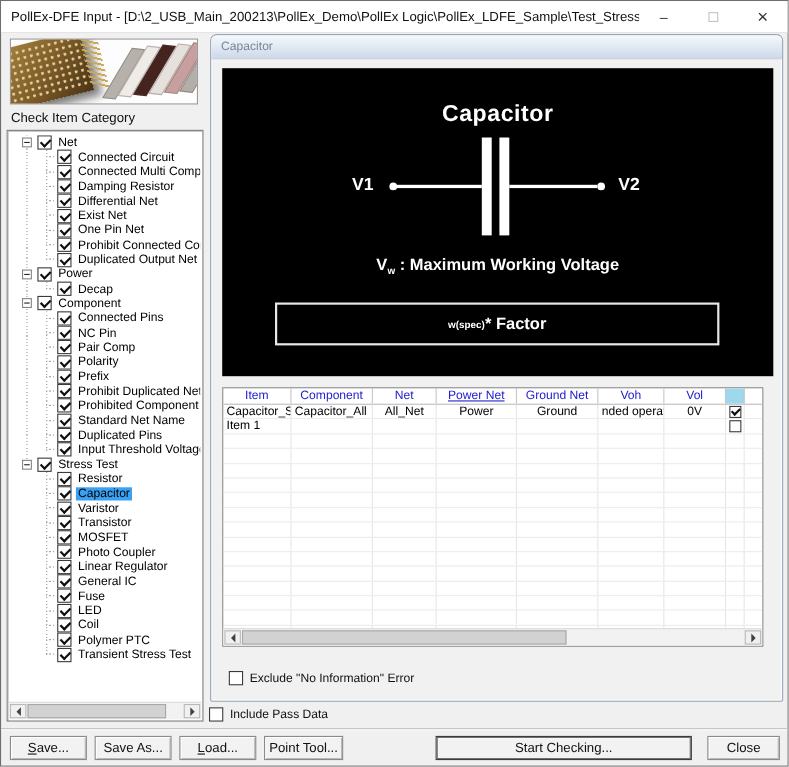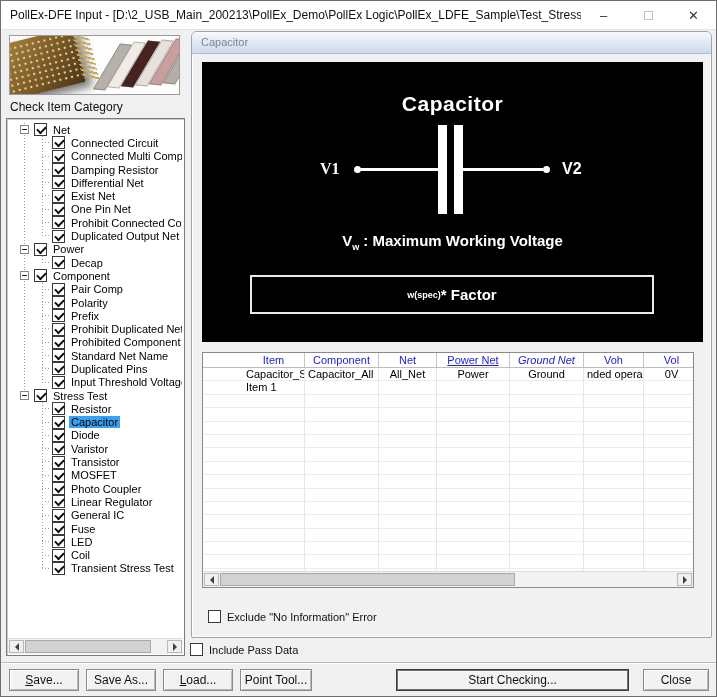--- a/index.html
+++ b/index.html
@@ -81,21 +81,21 @@
   .vlabel{position:absolute;top:98px;font-size:16px;font-weight:bold;}
   .diag-caption{position:absolute;left:0;right:0;top:170px;text-align:center;
     font-size:15px;font-weight:bold;}
   .formula-box{position:absolute;left:48px;top:213px;width:404px;height:39px;
     border:2px solid #e8e8e8;display:flex;align-items:center;justify-content:center;
     font-size:15px;font-weight:bold;white-space:nowrap;}
   sub.small{font-size:9px;}
   
   .table-wrap{position:absolute;left:10px;top:320px;width:492px;height:236px;background:#fff;
     border:1px solid #8a8a8a;overflow:hidden;}
-  .trow{display:flex;height:13.4px;border-bottom:1px solid #ececec;padding-left:40px;}
+  .trow{display:flex;height:13.4px;border-bottom:1px solid #ececec;}
   .trow.head{height:15px;border-bottom:1px solid #bdbdbd;}
   .tcell{flex:0 0 auto;font-size:11px;line-height:13px;padding:0 3px;overflow:hidden;
     white-space:nowrap;border-right:1px solid #e6e6e6;text-align:center;}
   .trow.head .tcell{border-right:1px solid #c6c6c6;color:var(--header-text,#2121cf);line-height:14px;}
   .tcell.la{text-align:left;}
   .tcell.checkcol{display:flex;align-items:center;justify-content:center;padding:0;}
   .trow.head .tcell.checkcol{background:var(--check-header-bg,#9fd8ec);}
   .tcb{width:11px;height:11px;border:1px solid #3a3a3a;background:#fff;position:relative;}
   .tcb.checked::after{content:'';position:absolute;left:1px;top:1px;width:6px;height:3px;
     border-left:2px solid #101010;border-bottom:2px solid #101010;transform:rotate(-45deg);}
@@ -198,20 +198,28 @@
         </div>
         <div class="tree-group">
           <div class="tree-row root">
             <span class="expander"></span>
             <span class="cb checked"></span>
             <span class="tree-lbl">Component</span>
           </div>
           <div class="tree-children">
             <div class="tree-row child">
               <span class="cb checked"></span>
+              <span class="tree-lbl">Connected Pins</span>
+            </div>
+            <div class="tree-row child">
+              <span class="cb checked"></span>
+              <span class="tree-lbl">NC Pin</span>
+            </div>
+            <div class="tree-row child">
+              <span class="cb checked"></span>
               <span class="tree-lbl">Pair Comp</span>
             </div>
             <div class="tree-row child">
               <span class="cb checked"></span>
               <span class="tree-lbl">Polarity</span>
             </div>
             <div class="tree-row child">
               <span class="cb checked"></span>
               <span class="tree-lbl">Prefix</span>
             </div>
@@ -247,24 +255,20 @@
             <div class="tree-row child">
               <span class="cb checked"></span>
               <span class="tree-lbl">Resistor</span>
             </div>
             <div class="tree-row child">
               <span class="cb checked"></span>
               <span class="tree-lbl selected">Capacitor</span>
             </div>
             <div class="tree-row child">
               <span class="cb checked"></span>
-              <span class="tree-lbl">Diode</span>
-            </div>
-            <div class="tree-row child">
-              <span class="cb checked"></span>
               <span class="tree-lbl">Varistor</span>
             </div>
             <div class="tree-row child">
               <span class="cb checked"></span>
               <span class="tree-lbl">Transistor</span>
             </div>
             <div class="tree-row child">
               <span class="cb checked"></span>
               <span class="tree-lbl">MOSFET</span>
             </div>
@@ -284,20 +288,24 @@
               <span class="cb checked"></span>
               <span class="tree-lbl">Fuse</span>
             </div>
             <div class="tree-row child">
               <span class="cb checked"></span>
               <span class="tree-lbl">LED</span>
             </div>
             <div class="tree-row child">
               <span class="cb checked"></span>
               <span class="tree-lbl">Coil</span>
+            </div>
+            <div class="tree-row child">
+              <span class="cb checked"></span>
+              <span class="tree-lbl">Polymer PTC</span>
             </div>
             <div class="tree-row child">
               <span class="cb checked"></span>
               <span class="tree-lbl">Transient Stress Test</span>
             </div>
           </div>
         </div>
       </div>
     <div class="hscroll" style="left:1px;right:1px;bottom:1px;">
       <div class="sb-btn left">
@@ -308,21 +316,21 @@
           <span class="arr r"></span>
         </div>
     </div>
   </div>
 
   <div class="group">
     <div class="group-header">Capacitor</div>
 
     <div class="diagram">
       <div class="diag-title">Capacitor</div>
-      <span class="vlabel" style="left:118px;font-family:Liberation Serif, serif;">V1</span>
+      <span class="vlabel" style="left:118px;">V1</span>
       <div class="dot" style="left:152px;"></div>
       <div class="wire" style="left:156px;width:80px;"></div>
       <div class="plate" style="left:236px;"></div>
       <div class="plate" style="left:252px;"></div>
       <div class="wire" style="left:261px;width:80px;"></div>
       <div class="dot" style="left:341px;"></div>
       <span class="vlabel" style="left:360px;">V2</span>
       <div class="diag-caption">
         <span>V</span><sub class="small">w</sub><span> : Maximum Working Voltage</span>
       </div>
@@ -331,21 +339,21 @@
           <span> * Factor</span>
       </div>
     </div>
 
     <div class="table-wrap">
       <div class="trow head" id="thead">
           <div class="tcell" style="width: 62px;">Item</div>
           <div class="tcell" style="width: 74px;">Component</div>
           <div class="tcell" style="width: 58px;">Net</div>
           <div class="tcell" style="width: 73px; text-decoration: underline;">Power Net</div>
-          <div class="tcell" style="width: 74px; font-style: italic;">Ground Net</div>
+          <div class="tcell" style="width: 74px;">Ground Net</div>
           <div class="tcell" style="width: 60px;">Voh</div>
           <div class="tcell" style="width: 56px;">Vol</div>
           <div class="tcell checkcol" style="width: 17px;"></div>
         </div>
       <div id="tbody">
           <div class="trow">
             <div class="tcell la" style="width: 62px;">Capacitor_St</div>
             <div class="tcell la" style="width: 74px;">Capacitor_All</div>
             <div class="tcell" style="width: 58px;">All_Net</div>
             <div class="tcell" style="width: 73px;">Power</div>

